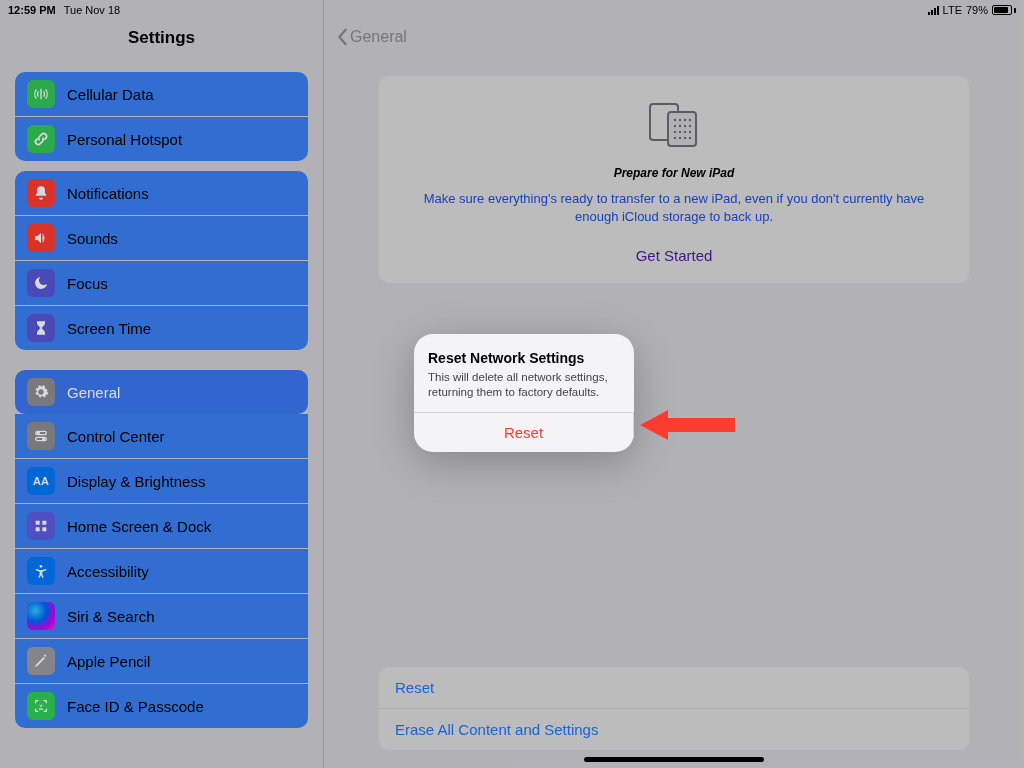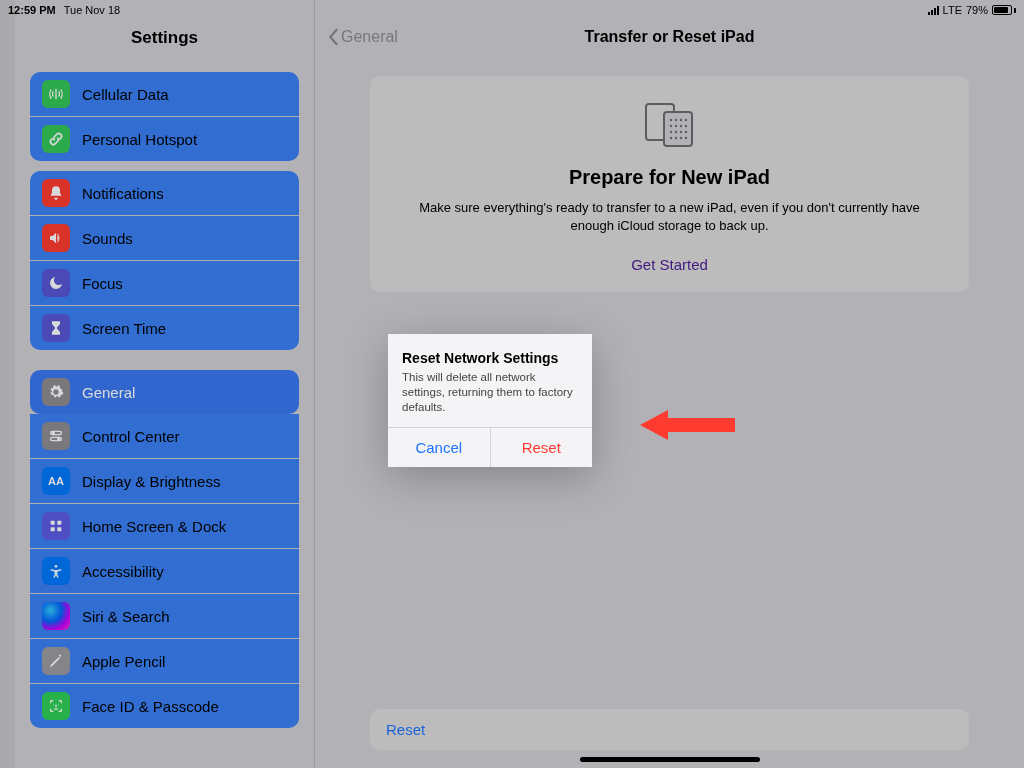--- a/index.html
+++ b/index.html
@@ -24,21 +24,21 @@
   .signal-icon span:nth-child(2){height:5px}
   .signal-icon span:nth-child(3){height:7px}
   .signal-icon span:nth-child(4){height:9px}
   .battery { display:inline-flex; align-items:center; gap:2px; }
   .battery .body { width:20px; height:10px; border:1px solid #000; border-radius:2px; position:relative; }
   .battery .body::after { content:""; position:absolute; left:1px; top:1px; bottom:1px; width:75%; background:#000; border-radius:1px; }
   .battery .tip { width:2px; height:5px; background:#000; border-radius:0 1px 1px 0; }
 
   
   .split { position:absolute; top:0; left:0; right:0; bottom:0; display:flex; }
-  .sidebar { width:300px; background:#d2d2d6; border-right:1px solid #b6b6bb; display:flex; flex-direction:column;margin-left:15px; }
+  .sidebar { width:324px; background:#d2d2d6; border-right:1px solid #b6b6bb; display:flex; flex-direction:column; }
   .sidebar-title { text-align:center; font-size:17px; font-weight:600; padding:28px 0 14px; }
   .side-scroll { overflow:hidden; flex:1; }
   .group { background:#3b82f6; border-radius:10px; margin:10px 15px 0; overflow:hidden; }
   .row { display:flex; align-items:center; gap:12px; padding:8px 12px; font-size:15px; color:#000; cursor:pointer; }
   .row + .row { border-top:1px solid #cfcfd3; }
   .row.selected { background:#3a78f2; color:#fff; border-radius:10px; }
   .row.selected .icon { filter:none; }
   .spacer8 { height:20px; }
 
   .icon { width:28px; height:28px; border-radius:6px; display:flex; align-items:center; justify-content:center; color:#fff; font-size:15px; flex:0 0 28px; }
@@ -57,33 +57,33 @@
   
   .main { flex:1; background:#d2d2d6; position:relative; display:flex; flex-direction:column; }
   .nav { height:56px; display:flex; align-items:center; padding:18px 12px 0; position:relative; }
   .back { display:flex; align-items:center; gap:2px; color:#8b8b90; font-size:16px; cursor:pointer; }
   .back svg { width:12px; height:18px; }
   .nav-title { position:absolute; left:0; right:0; text-align:center; font-size:16px; font-weight:600; pointer-events:none; }
   .content { padding:20px 55px 0; flex:1; position:relative; }
 
   .card { background:#ddddde; border-radius:10px; padding:24px 42px 18px; text-align:center; }
   .card .glyph { margin:0 auto 14px; width:60px; }
-  .card h3 { font-size:20px; font-weight:600; margin-bottom:10px; }
-  .card p { font-size:13px; color:#000000; line-height:1.35; margin-bottom:22px; }
+  .card h3 { font-size:12px; font-weight:600; margin-bottom:10px;font-style:italic; }
+  .card p { font-size:13px; color:#1d4ed8; line-height:1.35; margin-bottom:22px; }
   .card .link { color:#4c1d95; font-size:15px; cursor:pointer; display:inline-block; }
 
   .bottom-list { position:absolute; left:55px; right:55px; bottom:18px; background:#ddddde; border-radius:10px; overflow:hidden; }
   .bl-row { padding:12px 16px; font-size:15px; color:#1f74ff; cursor:pointer; }
   .bl-row + .bl-row { border-top:1px solid #c9c9ce; }
 
   .home-indicator { position:absolute; bottom:6px; left:50%; transform:translateX(-50%); width:180px; height:5px; background:#000; border-radius:3px; }
 
   
   .dim { position:absolute; inset:0; background:rgba(0,0,0,0.15); z-index:30; }
-  .alert { position:absolute; z-index:40; top:334px; left:388px; width:204px; background:#f4f4f6; border-radius:0; overflow:hidden; box-shadow:0 10px 40px rgba(0,0,0,0.25); }
+  .alert { position:absolute; z-index:40; top:334px; left:414px; width:220px; background:#f4f4f6; border-radius:19px; overflow:hidden; box-shadow:0 10px 40px rgba(0,0,0,0.25); }
   .alert-body { padding:16px 14px 12px; }
   .alert-title { font-size:14px; font-weight:600; margin-bottom:4px; }
   .alert-msg { font-size:11.5px; color:#444; line-height:1.3; }
   .alert-buttons { display:flex; border-top:1px solid #d3d3d7; }
   .alert-buttons div { flex:1; text-align:center; padding:11px 0; font-size:15px; cursor:pointer; }
   .alert-buttons div:first-child { color:#1f74ff; border-right:1px solid #d3d3d7; }
   .alert-buttons div:last-child { color:#ff3b30; }
 
   
   .arrow { position:absolute; z-index:45; top:407px; left:640px; }
@@ -231,21 +231,20 @@
   </aside>
 
   <main class="main">
     <div class="nav">
       <div class="back">
         <svg viewBox="0 0 12 20">
             <path d="M10 2L3 10l7 8" fill="none" stroke="#8b8b90" stroke-width="2.5" stroke-linecap="round" stroke-linejoin="round"></path>
           </svg>
         <span>General</span>
       </div>
-      <div class="nav-title">Transfer or Reset iPad</div>
     </div>
 
     <div class="content">
       <div class="card">
         <div class="glyph">
           <svg viewBox="0 0 60 48" fill="none" stroke="#6e6e73" stroke-width="2">
             <rect x="6" y="4" width="28" height="36" rx="3"></rect>
             <rect x="24" y="12" width="28" height="34" rx="3" fill="#d2d2d6"></rect>
             <g stroke="none" fill="#6e6e73">
               <circle cx="31" cy="20" r="1.2"></circle>
@@ -267,20 +266,21 @@
             </g>
           </svg>
         </div>
         <h3>Prepare for New iPad</h3>
         <p>Make sure everything's ready to transfer to a new iPad, even if you don't currently have enough iCloud storage to back up.</p>
         <span class="link">Get Started</span>
       </div>
 
       <div class="bottom-list">
         <div class="bl-row">Reset</div>
+        <div class="bl-row">Erase All Content and Settings</div>
       </div>
 
       <div class="home-indicator"></div>
     </div>
   </main>
 </div>
 
 <div class="status-bar" style="z-index:50">
   <div class="status-left">
     <span class="status-time">12:59 PM</span>
@@ -301,21 +301,20 @@
       </span>
   </div>
 </div>
 
 <div class="alert">
   <div class="alert-body">
     <div class="alert-title">Reset Network Settings</div>
     <div class="alert-msg">This will delete all network settings, returning them to factory defaults.</div>
   </div>
   <div class="alert-buttons">
-    <div>Cancel</div>
     <div>Reset</div>
   </div>
 </div>
 
 <div class="arrow">
   <svg viewBox="0 0 95 36">
     <polygon points="0,18 28,3 28,11 95,11 95,25 28,25 28,33" fill="#ff3b30"></polygon>
   </svg>
 </div>
 

